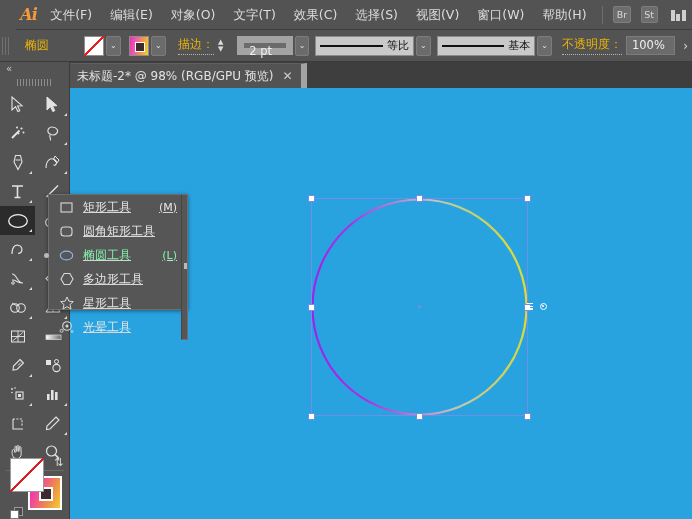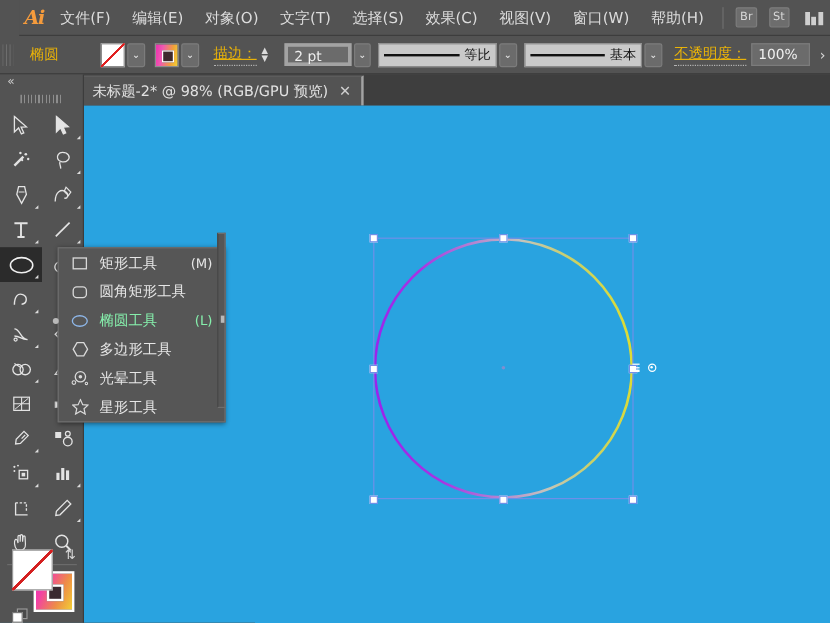--- a/index.html
+++ b/index.html
@@ -75,51 +75,51 @@
   }
   .dd {
     width:15px; height:20px; margin-left:2px; background:#6b6b6b;
     border:1px solid #7c7c7c; border-radius:2px;
     display:flex; align-items:center; justify-content:center;
     font-size:8px; color:#e2e2e2;
   }
   .stepper { display:flex; flex-direction:column; justify-content:center; margin-left:4px; gap:1px; color:#dcdcdc; }
   .stepper span { font-size:7px; line-height:6px; }
   .numfield {
-    width:56px; height:19px; background:#6b6b6b; border:3px solid #a3a3a3;
+    width:56px; height:19px; background:#6b6b6b; border:7px solid #a3a3a3;
     color:#efefef; font-size:11.5px; line-height:17px; padding-left:5px; margin-left:14px;
   }
   .brushfield {
     width:100px; height:20px; background:#c9c9c9; border:1px solid #8a8a8a;
     display:flex; align-items:center; color:#1c1c1c; font-size:11.5px;
     padding:0 4px; margin-left:6px; gap:4px;
   }
   .brush-line { flex:1; height:2px; background:#111; }
   .brushfield .bname { color:#111; font-size:11px; }
   .opacity-field {
     width:50px; height:19px; background:#6b6b6b; border:1px solid #7c7c7c;
     color:#efefef; font-size:11.5px; line-height:17px; padding-left:5px; margin-left:4px;
   }
   .arrow-r { margin-left:8px; font-size:12px; color:#d9d9d9; padding-right:4px; }
-  .dotted-ul { border-bottom:1px dotted #b4b4b4; padding-bottom:1px;text-decoration:underline; }
+  .dotted-ul { border-bottom:1px dotted #b4b4b4; padding-bottom:1px; }
 
   
   .tabbar {
     position:absolute; left:0; top:62px; width:692px; height:26px;
     background:#3e3e3e; display:flex; align-items:flex-end;
   }
   .tab-grip { width:8px; height:26px; margin-left:52px;
     background:repeating-linear-gradient(to bottom,#6c6c6c 0 1px,transparent 1px 3px);
     background-size:3px 16px; background-repeat:no-repeat; background-position:2px 5px;
     width:12px;
   }
   .doc-tab {
     height:25px; background:#535353; display:flex; align-items:center;
     padding:0 8px 0 12px; gap:9px; border-top:1px solid #5f5f5f;
-    border-right:2px solid #a3a3a3; border-left:1px solid #303030;
+    border-right:6px solid #a3a3a3; border-left:1px solid #303030;
   }
   .doc-tab .title { font-size:12px; color:#e2e2e2; white-space:nowrap; }
   .doc-tab .xbtn { font-size:12px; color:#cfcfcf; line-height:1; }
 
   
   .toolpanel {
     position:absolute; left:0; top:62px; width:70px; height:457px;
     background:#535353; border-right:1px solid #3c3c3c;
   }
   .tp-header { height:14px; position:relative; }
@@ -168,23 +168,24 @@
   }
   .fs-swap { position:absolute; left:44px; top:-2px; color:#d8d8d8; font-size:11px; }
   .fs-default {
     position:absolute; left:0; top:49px; width:13px; height:13px;
   }
   .fs-default .b1 { position:absolute; left:0; top:3px; width:9px; height:9px; background:#fff; border:1px solid #777; }
   .fs-default .b2 { position:absolute; left:4px; top:0; width:9px; height:9px; background:#4a4a4a; border:1px solid #9a9a9a; }
 
   
   .flyout {
-    position:absolute; left:48px; top:206px; width:140px; height:146px;
+    position:absolute; left:48px; top:194px; width:140px; height:116px;
     background:#565656; border:1px solid #6e6e6e;
     box-shadow:0 1px 4px rgba(0,0,0,.45);
+    text-decoration:underline;
   }
   .flyout-tearoff {
     position:absolute; left:181px; top:194px; width:7px; height:146px;
     background:#565656; border:1px solid #6e6e6e; border-left:1px solid #464646;
   }
   .flyout-tearoff .dot {
     position:absolute; left:2px; top:68px; width:3px; height:6px; background:#b9b9b9;
   }
   .fly-row {
     height:24px; display:flex; align-items:center; padding-left:9px; gap:8px;
@@ -239,22 +240,22 @@
 <body>
 
 <div id="app">
 
   <div class="menubar">
     <div class="ai-logo">Ai</div>
     <div class="menu-item">文件(F)</div>
     <div class="menu-item">编辑(E)</div>
     <div class="menu-item">对象(O)</div>
     <div class="menu-item">文字(T)</div>
+    <div class="menu-item">效果(C)</div>
     <div class="menu-item">选择(S)</div>
-    <div class="menu-item">效果(C)</div>
     <div class="menu-item">视图(V)</div>
     <div class="menu-item">窗口(W)</div>
     <div class="menu-item">帮助(H)</div>
     <div class="menu-spacer"></div>
     <div class="mb-divider"></div>
     <div class="mb-btn">Br</div>
     <div class="mb-btn">St</div>
     <div class="ws-icon">
         <i></i>
         <i></i>
@@ -604,40 +605,40 @@
         <svg width="14" height="14" viewBox="0 0 14 14">
             <polygon points="4.2,1.5 9.8,1.5 13,7 9.8,12.5 4.2,12.5 1,7" fill="none" stroke="#d9d9d9" stroke-width="1.1"></polygon>
           </svg>
       </span>
       <span class="fly-label">多边形工具</span>
       <span class="fly-key"></span>
     </div>
 
     <div class="fly-row">
       <span class="fly-icon">
+        <svg width="14" height="14" viewBox="0 0 14 14">
+            <polygon points="7,1 8.9,5.2 13.3,5.6 10,8.6 11,13 7,10.7 3,13 4,8.6 0.7,5.6 5.1,5.2" fill="none" stroke="#d9d9d9" stroke-width="1"></polygon>
+          </svg>
+      </span>
+      <span class="fly-label">星形工具</span>
+      <span class="fly-key"></span>
+    </div>
+
+    <div class="fly-row">
+      <span class="fly-icon">
         <svg width="15" height="14" viewBox="0 0 15 14">
             <circle cx="8" cy="6" r="4.3" fill="none" stroke="#d9d9d9" stroke-width="1.1"></circle>
             <circle cx="8" cy="6" r="1.5" fill="#d9d9d9"></circle>
             <circle cx="2.6" cy="10.8" r="1.5" fill="none" stroke="#d9d9d9" stroke-width=".9"></circle>
             <circle cx="13" cy="11.5" r="1" fill="none" stroke="#d9d9d9" stroke-width=".9"></circle>
           </svg>
       </span>
       <span class="fly-label">光晕工具</span>
       <span class="fly-key"></span>
     </div>
 
-    <div class="fly-row">
-      <span class="fly-icon">
-        <svg width="14" height="14" viewBox="0 0 14 14">
-            <polygon points="7,1 8.9,5.2 13.3,5.6 10,8.6 11,13 7,10.7 3,13 4,8.6 0.7,5.6 5.1,5.2" fill="none" stroke="#d9d9d9" stroke-width="1"></polygon>
-          </svg>
-      </span>
-      <span class="fly-label">星形工具</span>
-      <span class="fly-key"></span>
-    </div>
-
   </div>
 
   <div class="flyout-tearoff">
     <div class="dot"></div>
   </div>
 
 </div>
 
 </body></html>

